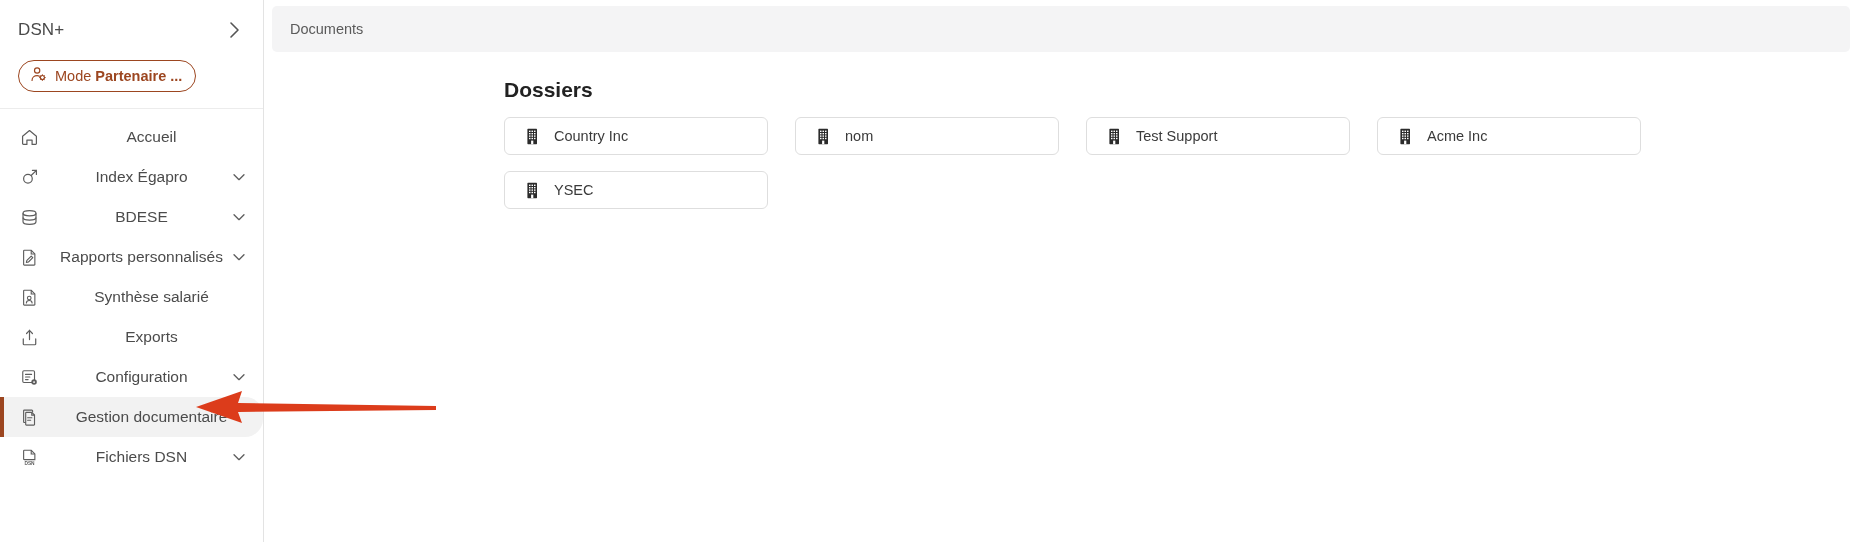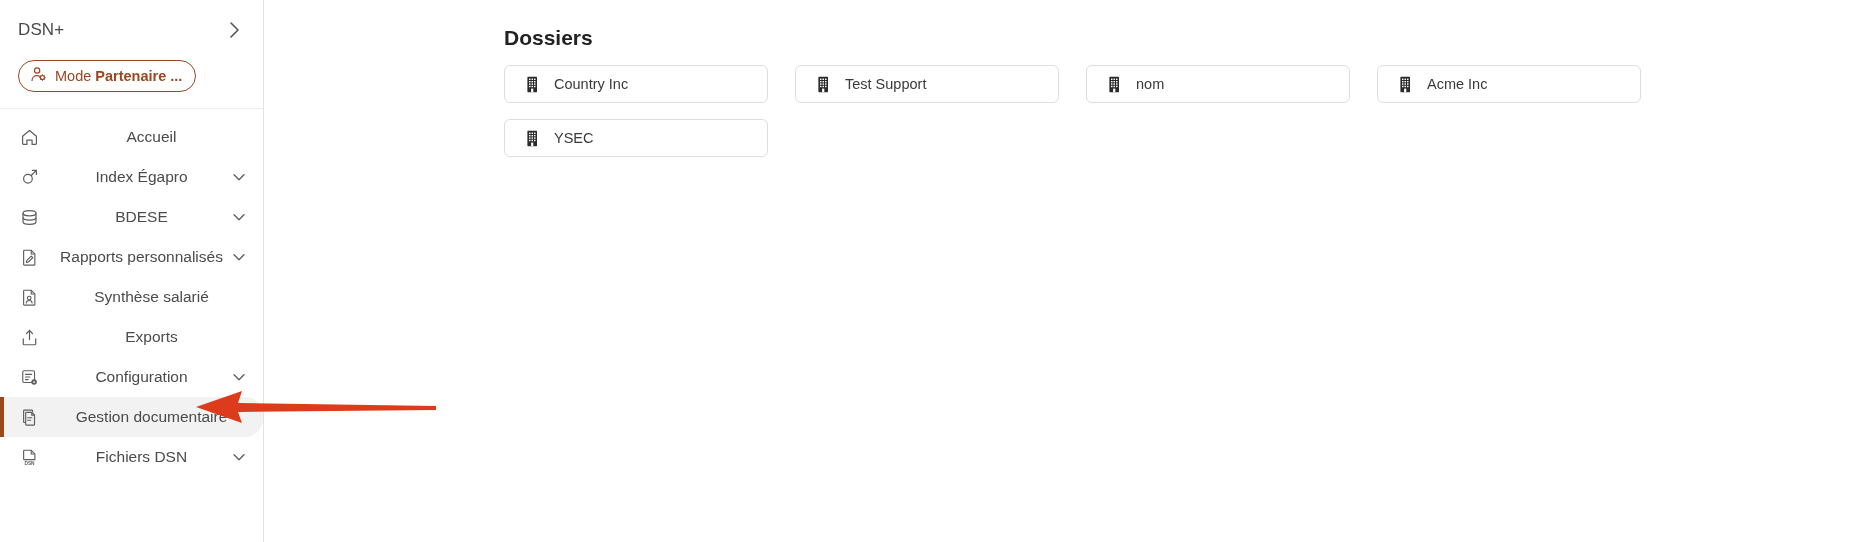--- a/index.html
+++ b/index.html
@@ -353,20 +353,23 @@
             <svg width="16" height="16" viewBox="0 0 18 18" fill="none">
               <path d="M3.4 6.4 9 12l5.6-5.6" stroke="currentColor" stroke-width="1.5" stroke-linecap="round" stroke-linejoin="round"></path>
             </svg>
           </span>
         </div>
       </nav>
   </aside>
 
   <main id="main">
 
+    <div class="topbar">
+      <span class="topbar-tab">Documents</span>
+    </div>
 
     <div class="content">
       <div class="section-title">Dossiers</div>
       <div class="card-grid" id="folder-grid">
           <div class="folder-card">
             <span class="bld-icon">
               <svg width="16" height="17" viewBox="0 0 16 17" fill="none">
                 <rect x="2.4" y="0.8" width="9.6" height="15.4" rx="0.6" fill="currentColor"></rect>
                 <rect x="4" y="2.6" width="1.5" height="1.4" fill="#fff"></rect>
                 <rect x="6.5" y="2.6" width="1.5" height="1.4" fill="#fff"></rect>
@@ -397,42 +400,42 @@
                 <rect x="9" y="5" width="1.5" height="1.4" fill="#fff"></rect>
                 <rect x="4" y="7.4" width="1.5" height="1.4" fill="#fff"></rect>
                 <rect x="6.5" y="7.4" width="1.5" height="1.4" fill="#fff"></rect>
                 <rect x="9" y="7.4" width="1.5" height="1.4" fill="#fff"></rect>
                 <rect x="4" y="9.8" width="1.5" height="1.4" fill="#fff"></rect>
                 <rect x="6.5" y="9.8" width="1.5" height="1.4" fill="#fff"></rect>
                 <rect x="9" y="9.8" width="1.5" height="1.4" fill="#fff"></rect>
                 <rect x="6.1" y="12.6" width="2.2" height="3.6" fill="#fff"></rect>
               </svg>
             </span>
-            <span class="folder-label">Test Support</span>
+            <span class="folder-label">nom</span>
           </div>
           <div class="folder-card">
             <span class="bld-icon">
               <svg width="16" height="17" viewBox="0 0 16 17" fill="none">
                 <rect x="2.4" y="0.8" width="9.6" height="15.4" rx="0.6" fill="currentColor"></rect>
                 <rect x="4" y="2.6" width="1.5" height="1.4" fill="#fff"></rect>
                 <rect x="6.5" y="2.6" width="1.5" height="1.4" fill="#fff"></rect>
                 <rect x="9" y="2.6" width="1.5" height="1.4" fill="#fff"></rect>
                 <rect x="4" y="5" width="1.5" height="1.4" fill="#fff"></rect>
                 <rect x="6.5" y="5" width="1.5" height="1.4" fill="#fff"></rect>
                 <rect x="9" y="5" width="1.5" height="1.4" fill="#fff"></rect>
                 <rect x="4" y="7.4" width="1.5" height="1.4" fill="#fff"></rect>
                 <rect x="6.5" y="7.4" width="1.5" height="1.4" fill="#fff"></rect>
                 <rect x="9" y="7.4" width="1.5" height="1.4" fill="#fff"></rect>
                 <rect x="4" y="9.8" width="1.5" height="1.4" fill="#fff"></rect>
                 <rect x="6.5" y="9.8" width="1.5" height="1.4" fill="#fff"></rect>
                 <rect x="9" y="9.8" width="1.5" height="1.4" fill="#fff"></rect>
                 <rect x="6.1" y="12.6" width="2.2" height="3.6" fill="#fff"></rect>
               </svg>
             </span>
-            <span class="folder-label">nom</span>
+            <span class="folder-label">Test Support</span>
           </div>
           <div class="folder-card">
             <span class="bld-icon">
               <svg width="16" height="17" viewBox="0 0 16 17" fill="none">
                 <rect x="2.4" y="0.8" width="9.6" height="15.4" rx="0.6" fill="currentColor"></rect>
                 <rect x="4" y="2.6" width="1.5" height="1.4" fill="#fff"></rect>
                 <rect x="6.5" y="2.6" width="1.5" height="1.4" fill="#fff"></rect>
                 <rect x="9" y="2.6" width="1.5" height="1.4" fill="#fff"></rect>
                 <rect x="4" y="5" width="1.5" height="1.4" fill="#fff"></rect>
                 <rect x="6.5" y="5" width="1.5" height="1.4" fill="#fff"></rect>

